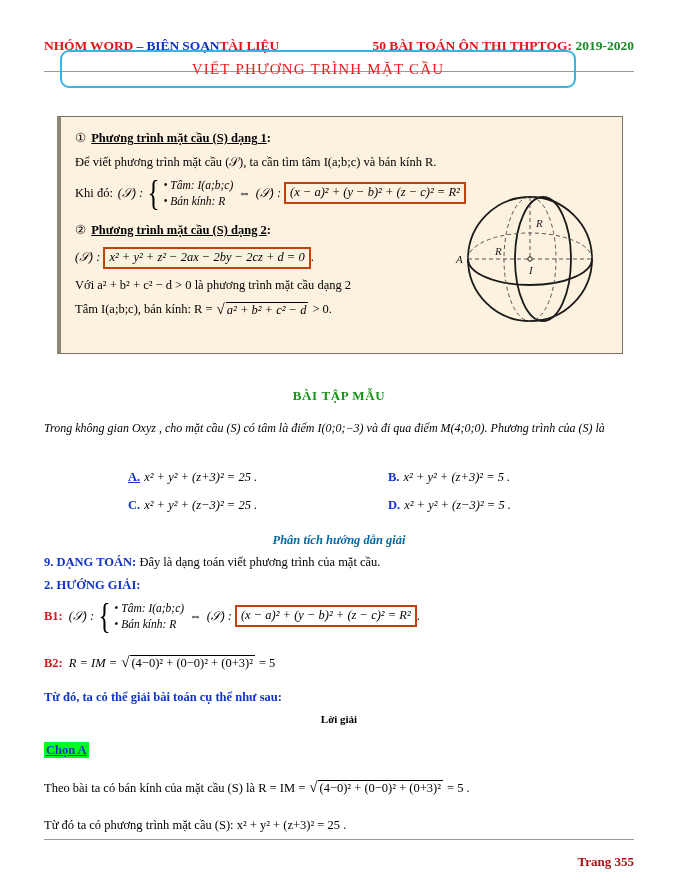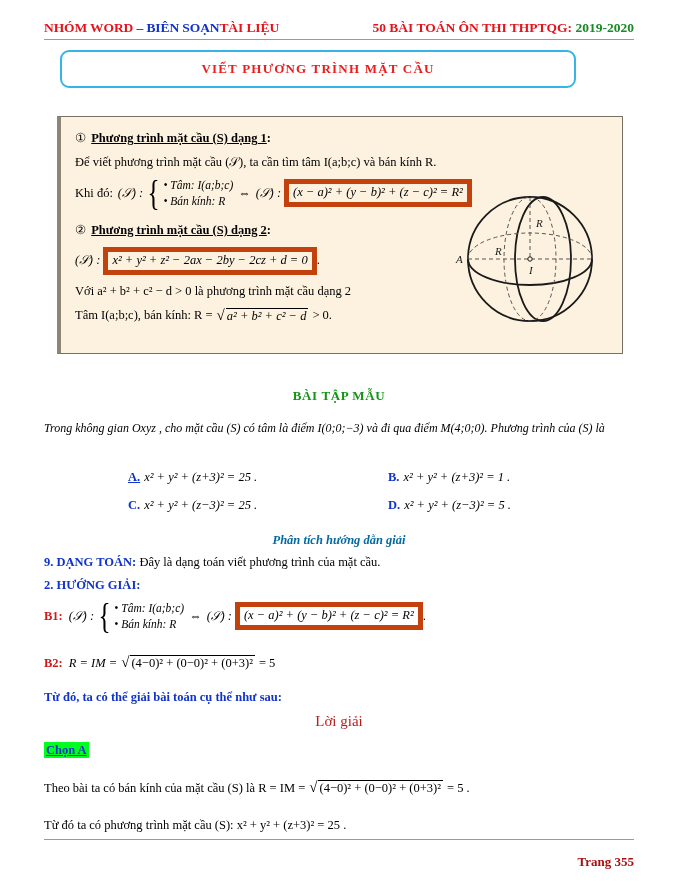--- a/index.html
+++ b/index.html
@@ -12,29 +12,29 @@
     height: 888px;
     position: relative;
     font-family: "Liberation Serif", serif;
     color: #000;
     overflow: hidden;
   }
 
   
   .doc-header {
     position: absolute;
-    top: 17px;
+    top: 32px;
     left: 44px;
     right: 44px;
     height: 22px;
     display: flex;
-    align-items: center;
+    align-items: flex-end;
     justify-content: space-between;
     border-bottom: 1.5px solid #9a9a9a;
-    padding-bottom: 0;
+    padding-bottom: 17px;
   }
   .hdr-left {
     font-family: "Liberation Serif", serif;
     font-weight: bold;
     font-size: 13.5px;
     letter-spacing: -0.1px;
     white-space: nowrap;
   }
   .hdr-left .seg-red { color: #e8131a; }
   .hdr-left .seg-blue { color: #1033cc; }
@@ -56,22 +56,22 @@
     height: 38px;
     border: 2px solid #35b4e6;
     border-radius: 9px;
     box-sizing: border-box;
     display: flex;
     align-items: center;
     justify-content: center;
   }
   .title-text {
     color: #ee1c1c;
-    font-weight: bold;
-    font-size: 13px;
+    font-weight: normal;
+    font-size: 15px;
     letter-spacing: 1.2px;
     font-family: "Liberation Serif", serif;
   }
 
   
   .theory-box {
     position: absolute;
     top: 116px;
     left: 57px;
     width: 566px;
@@ -92,21 +92,21 @@
   .th-head u { text-decoration: underline; }
   .th-line {
     font-size: 12.5px;
     margin-top: 9px;
     font-family: "Liberation Serif", serif;
   }
   .math { font-family: "Liberation Serif", serif; font-style: italic; }
 
   .boxedeq {
     display: inline-block;
-    border: 5px solid #c2410c;
+    border: 2px solid #c2410c;
     padding: 1px 4px 2px 4px;
     background: transparent;
   }
 
   
   .system {
     display: inline-flex;
     align-items: center;
     vertical-align: middle;
   }
@@ -221,23 +221,23 @@
   .tudo {
     position: absolute;
     top: 690px;
     left: 44px;
     color: #1033cc;
     font-weight: bold;
     font-size: 12.5px;
   }
   .loigiai {
     top: 713px;
-    color: #b91c1c;
-    font-weight: normal;
-    font-size: 15px;
+    color: #000000;
+    font-weight: bold;
+    font-size: 11px;
   }
   .chon {
     position: absolute;
     top: 740px;
     left: 44px;
   }
   .chon-mark {
     background: #00ff1e;
     color: #1033cc;
     font-weight: bold;
@@ -368,21 +368,21 @@
 <div class="problem">Trong không gian Oxyz , cho mặt cầu (S) có tâm là điểm I(0;0;−3) và đi qua điểm M(4;0;0). Phương trình của (S) là</div>
 
 <div class="answers">
   <div class="ans-row">
     <div class="ans-cell">
       <span class="ans-key correct">A.</span>
       <span class="math">x² + y² + (z+3)² = 25 .</span>
     </div>
     <div class="ans-cell">
       <span class="ans-key">B.</span>
-      <span class="math">x² + y² + (z+3)² = 1 .</span>
+      <span class="math">x² + y² + (z+3)² = 5 .</span>
     </div>
   </div>
   <div class="ans-row">
     <div class="ans-cell">
       <span class="ans-key">C.</span>
       <span class="math">x² + y² + (z−3)² = 25 .</span>
     </div>
     <div class="ans-cell">
       <span class="ans-key">D.</span>
       <span class="math">x² + y² + (z−3)² = 5 .</span>

